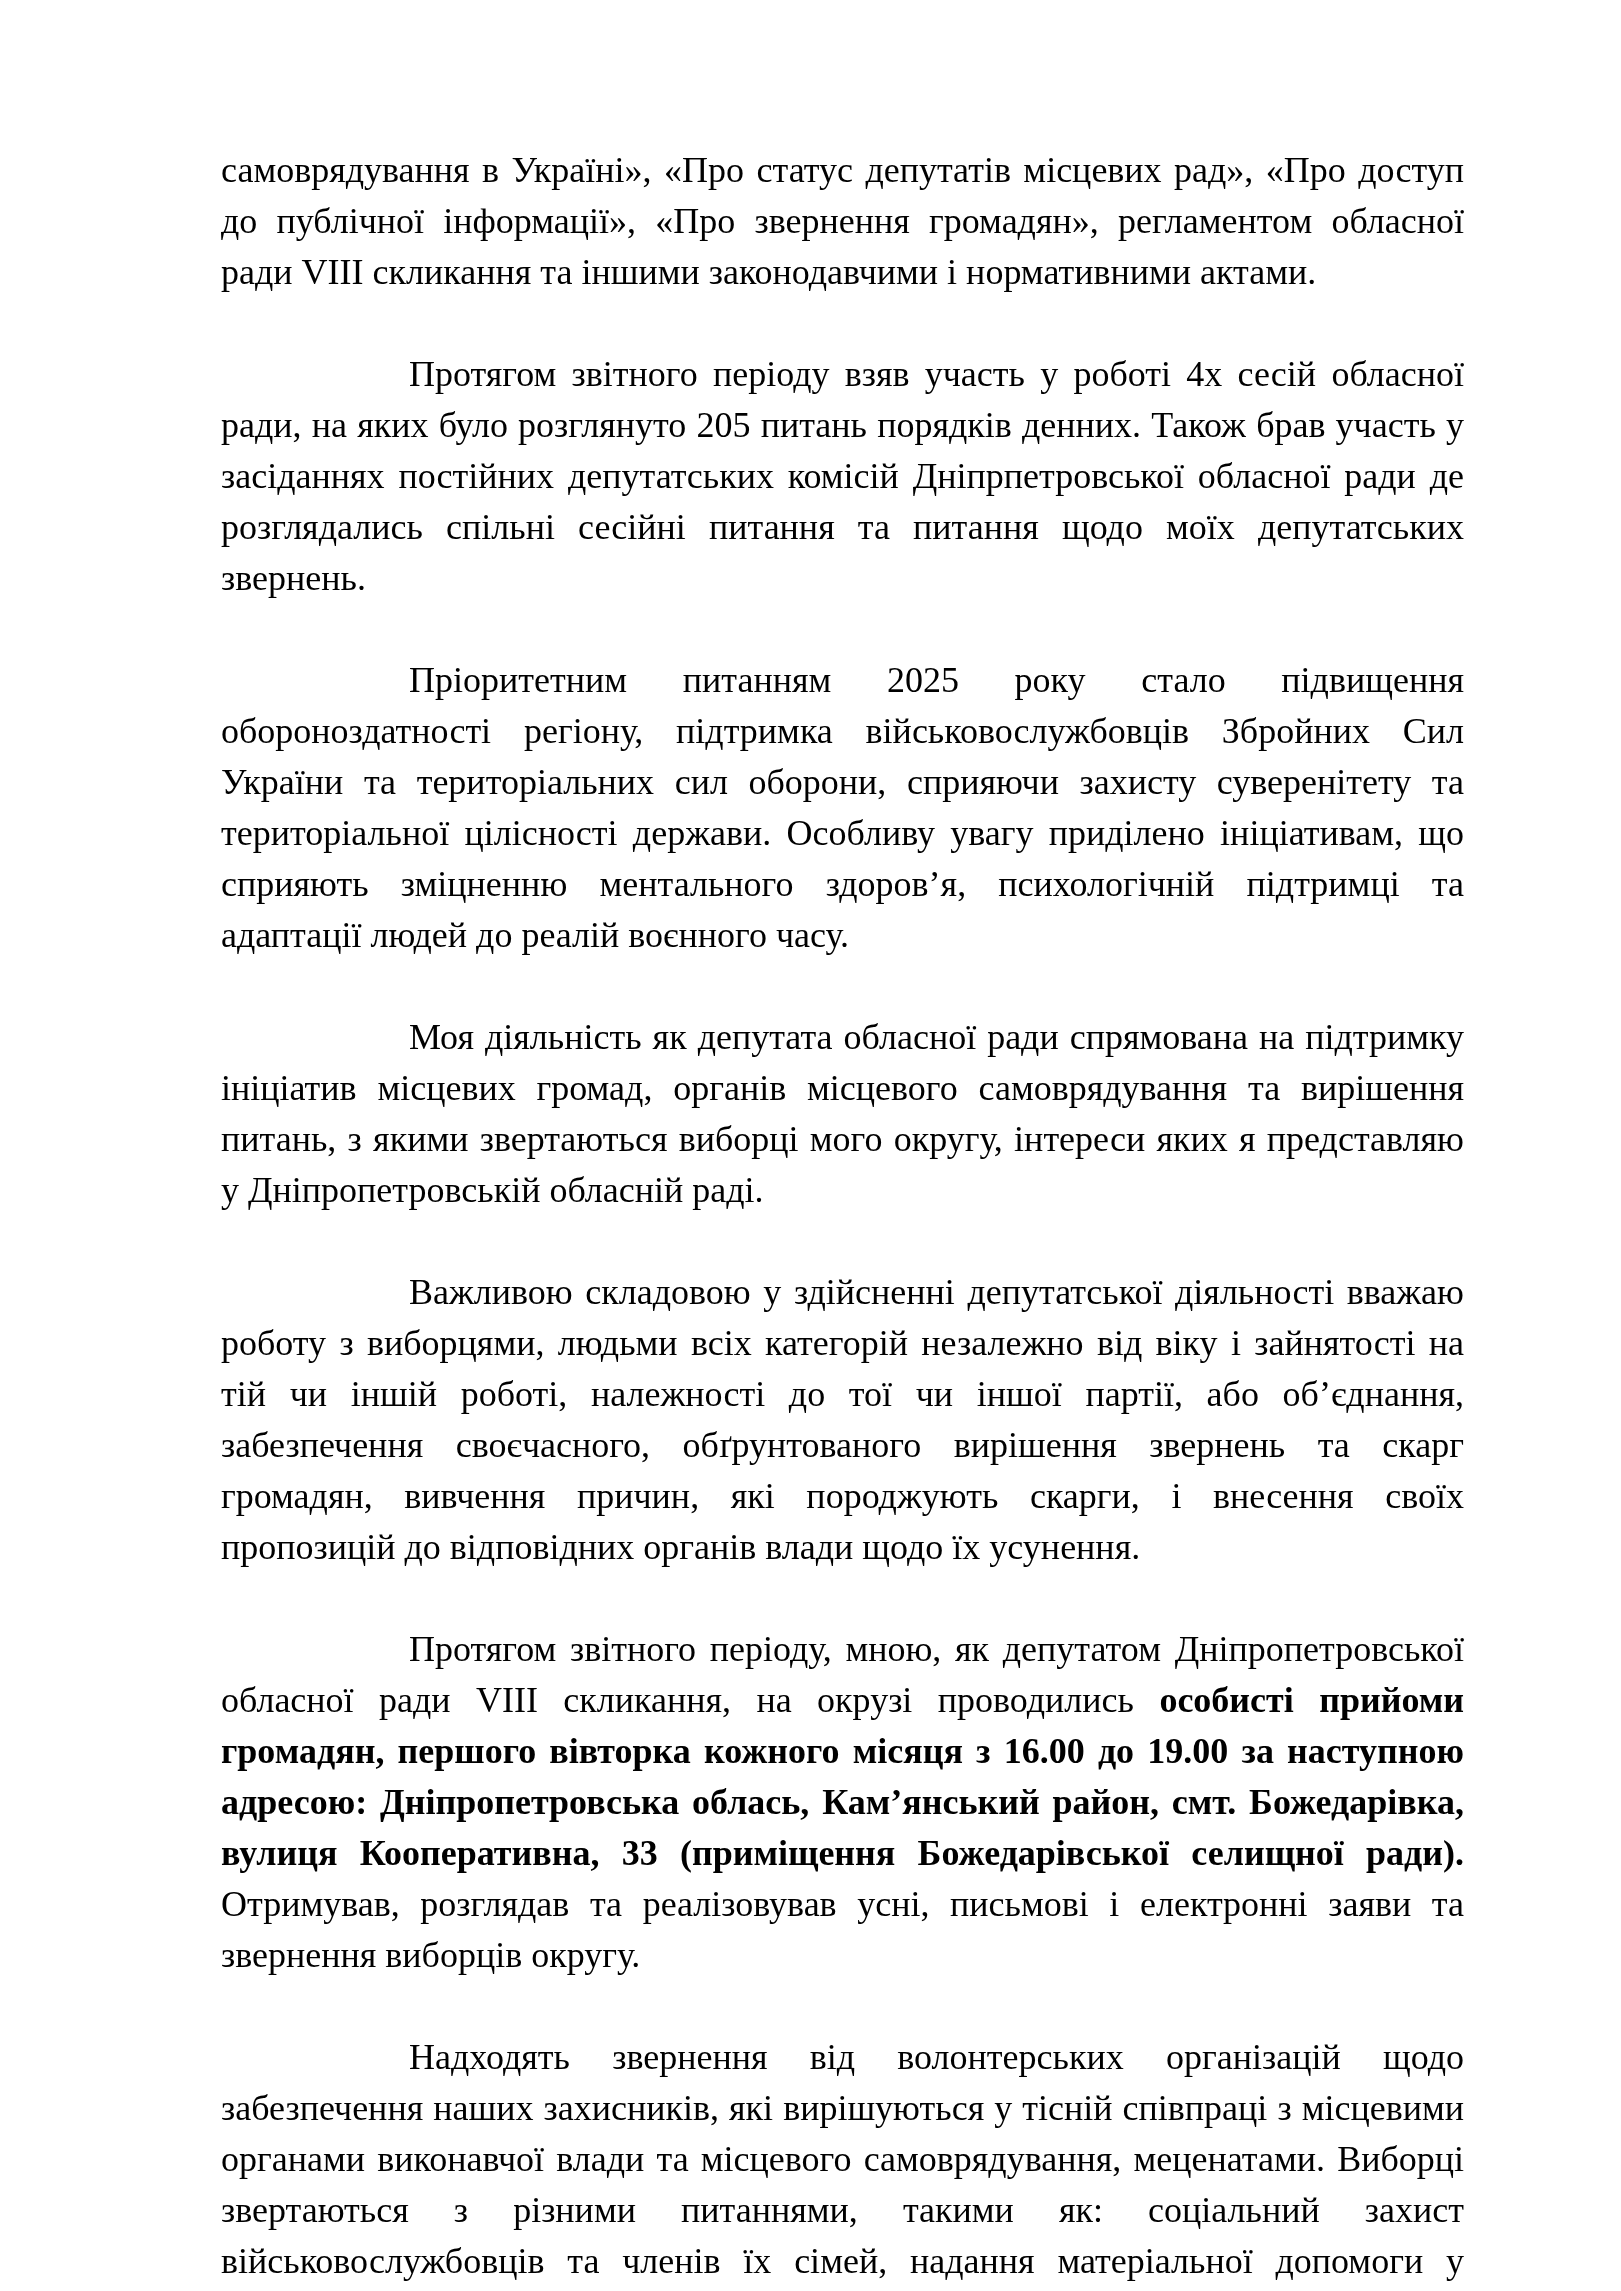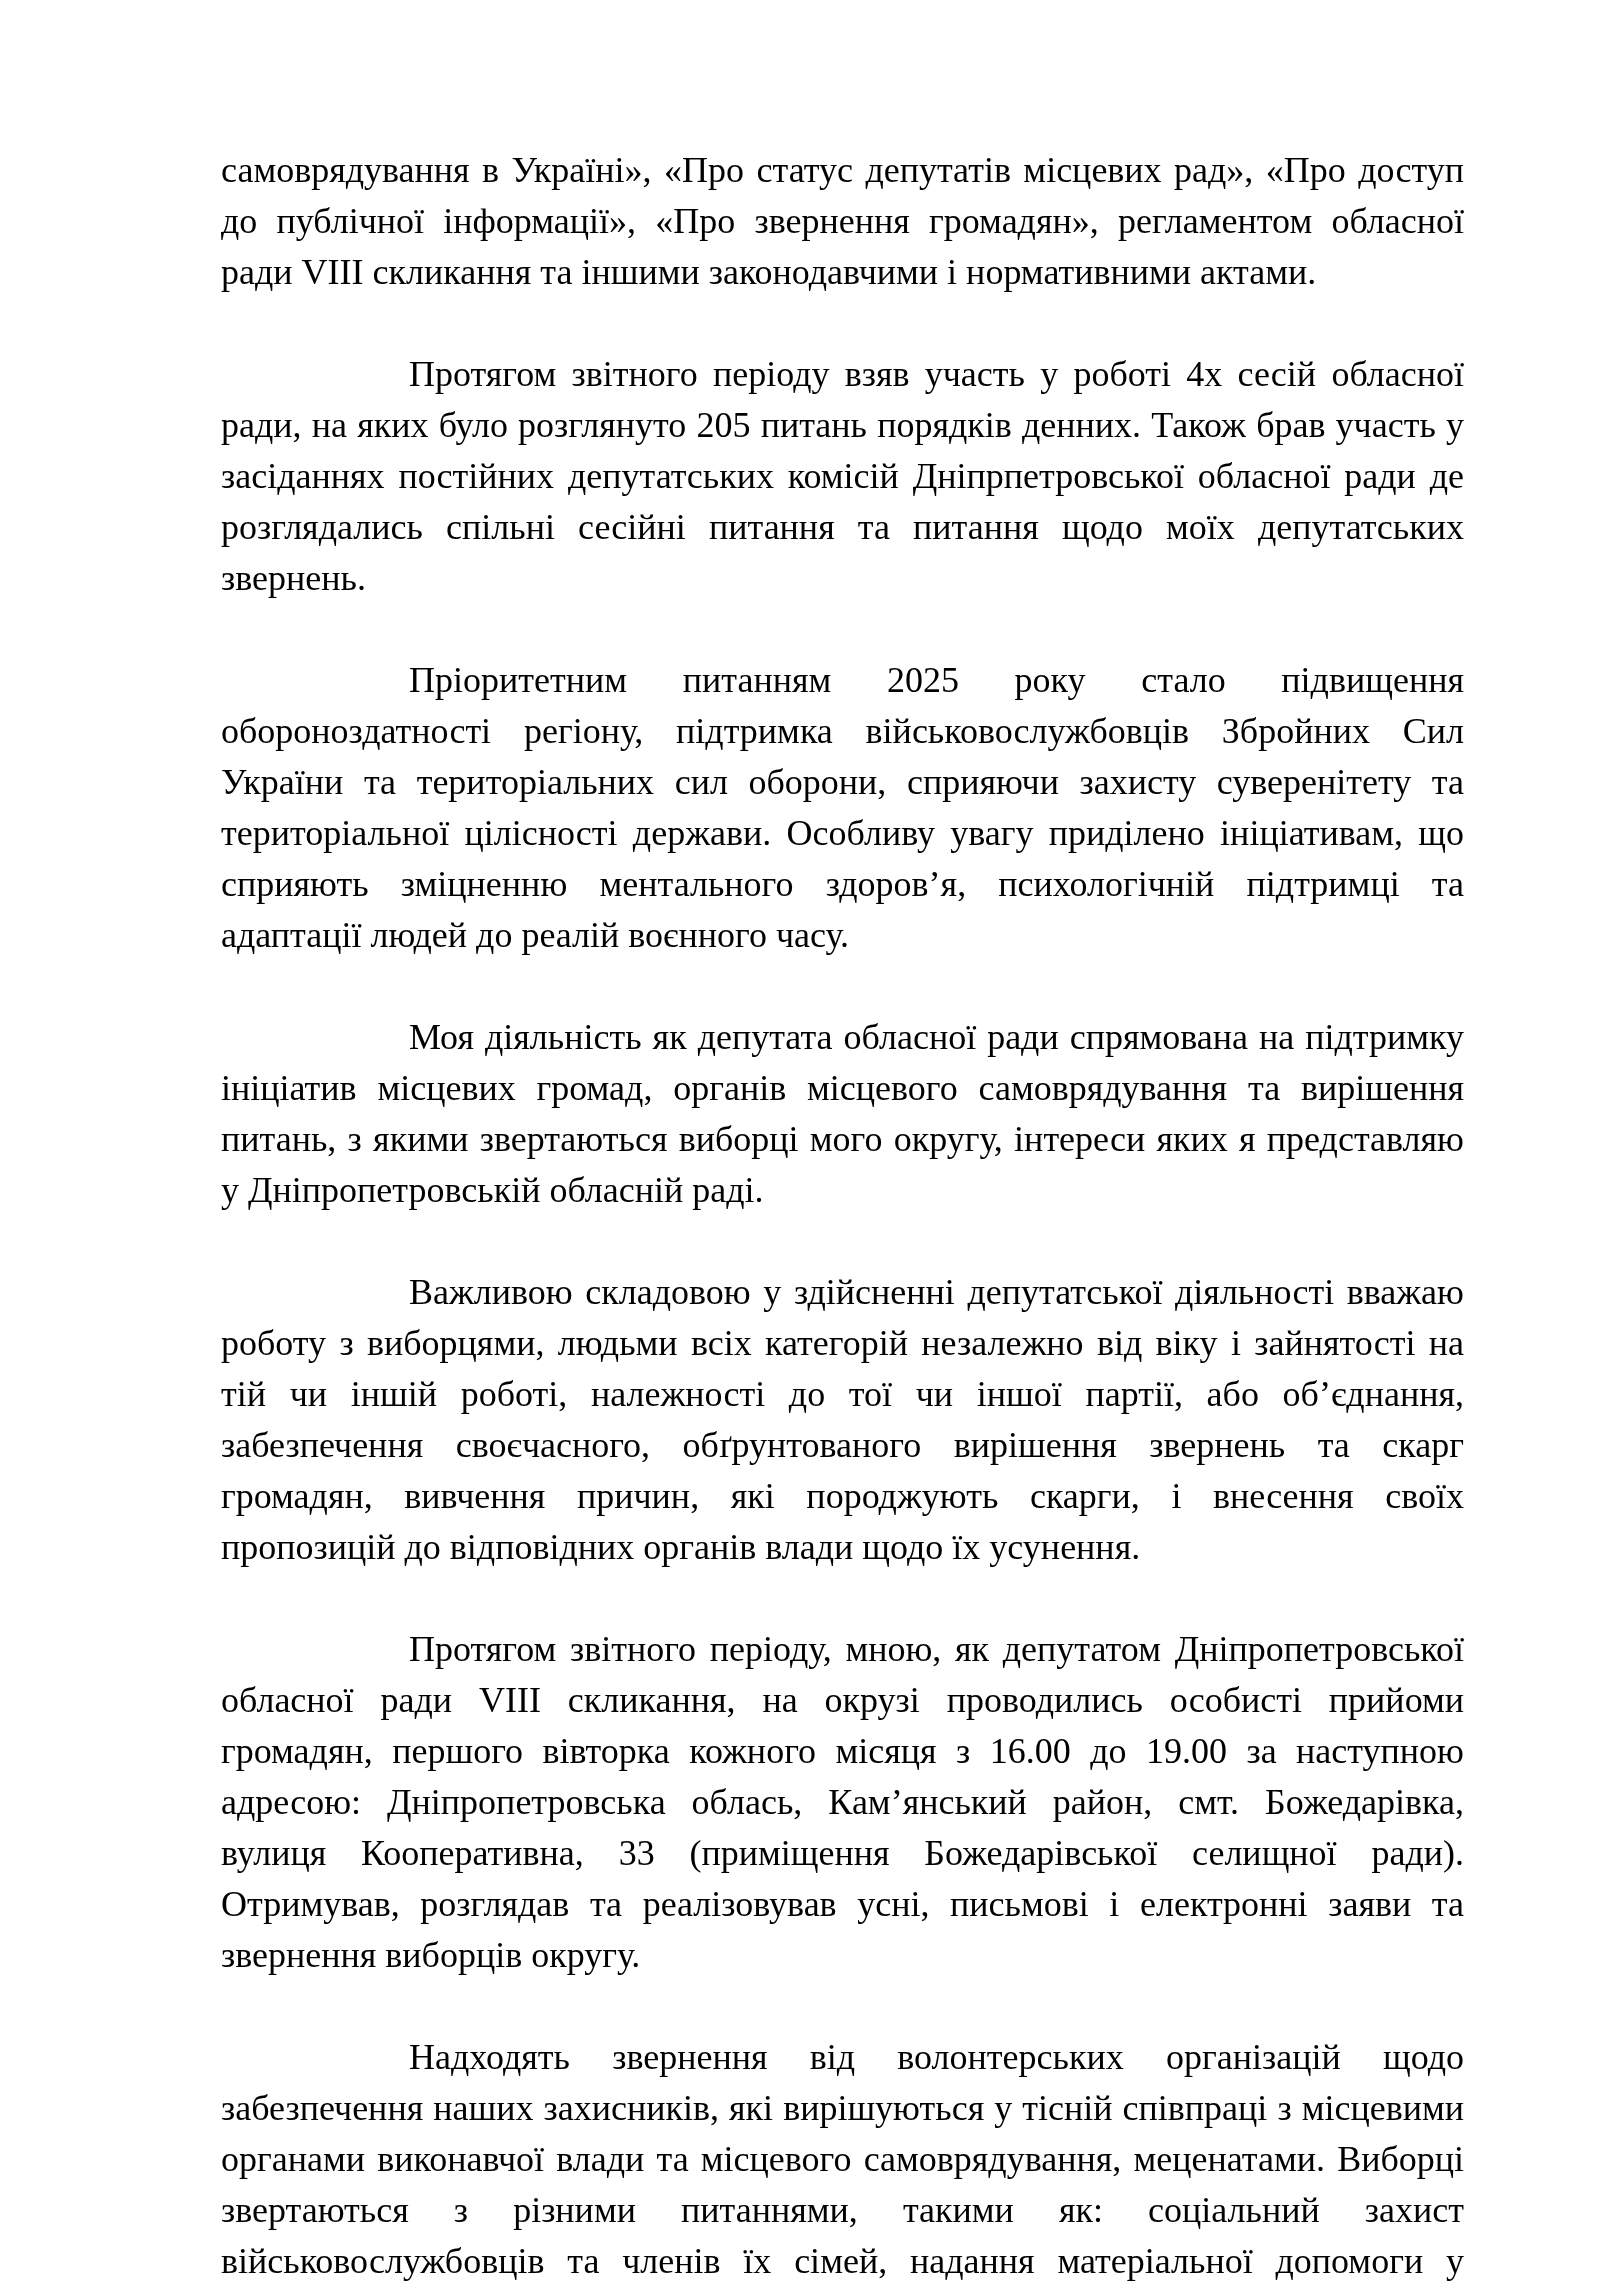--- a/index.html
+++ b/index.html
@@ -31,21 +31,21 @@
     padding: 0;
     color: #000000;
   }
   .content p.indented {
     text-indent: 188px;
   }
   .content p.no-indent {
     text-indent: 0;
   }
   .content b {
-    font-weight: normal;
+    font-weight: bold;
   }
 </style>
 </head>
 <body>
 
 <div class="page">
   <div class="content">
 
     <p class="no-indent"><span>самоврядування в Україні», «Про статус депутатів місцевих рад», «Про доступ до публічної інформації», «Про звернення громадян», регламентом обласної ради VIII скликання та іншими законодавчими і нормативними актами.</span></p>
 

